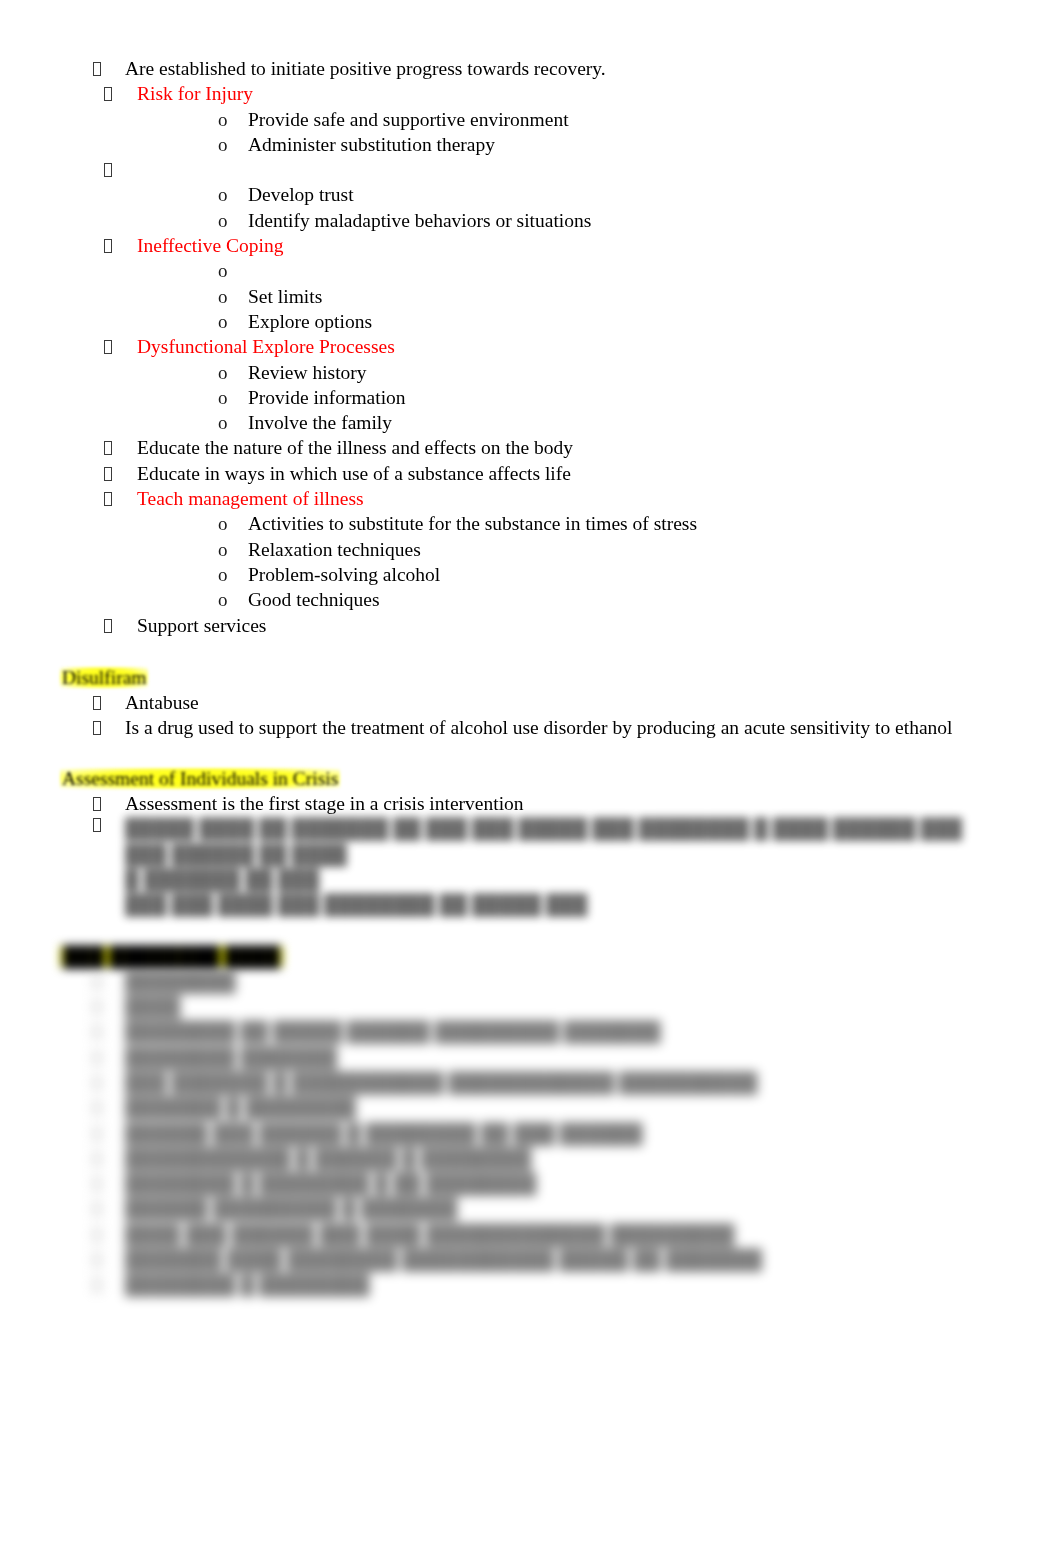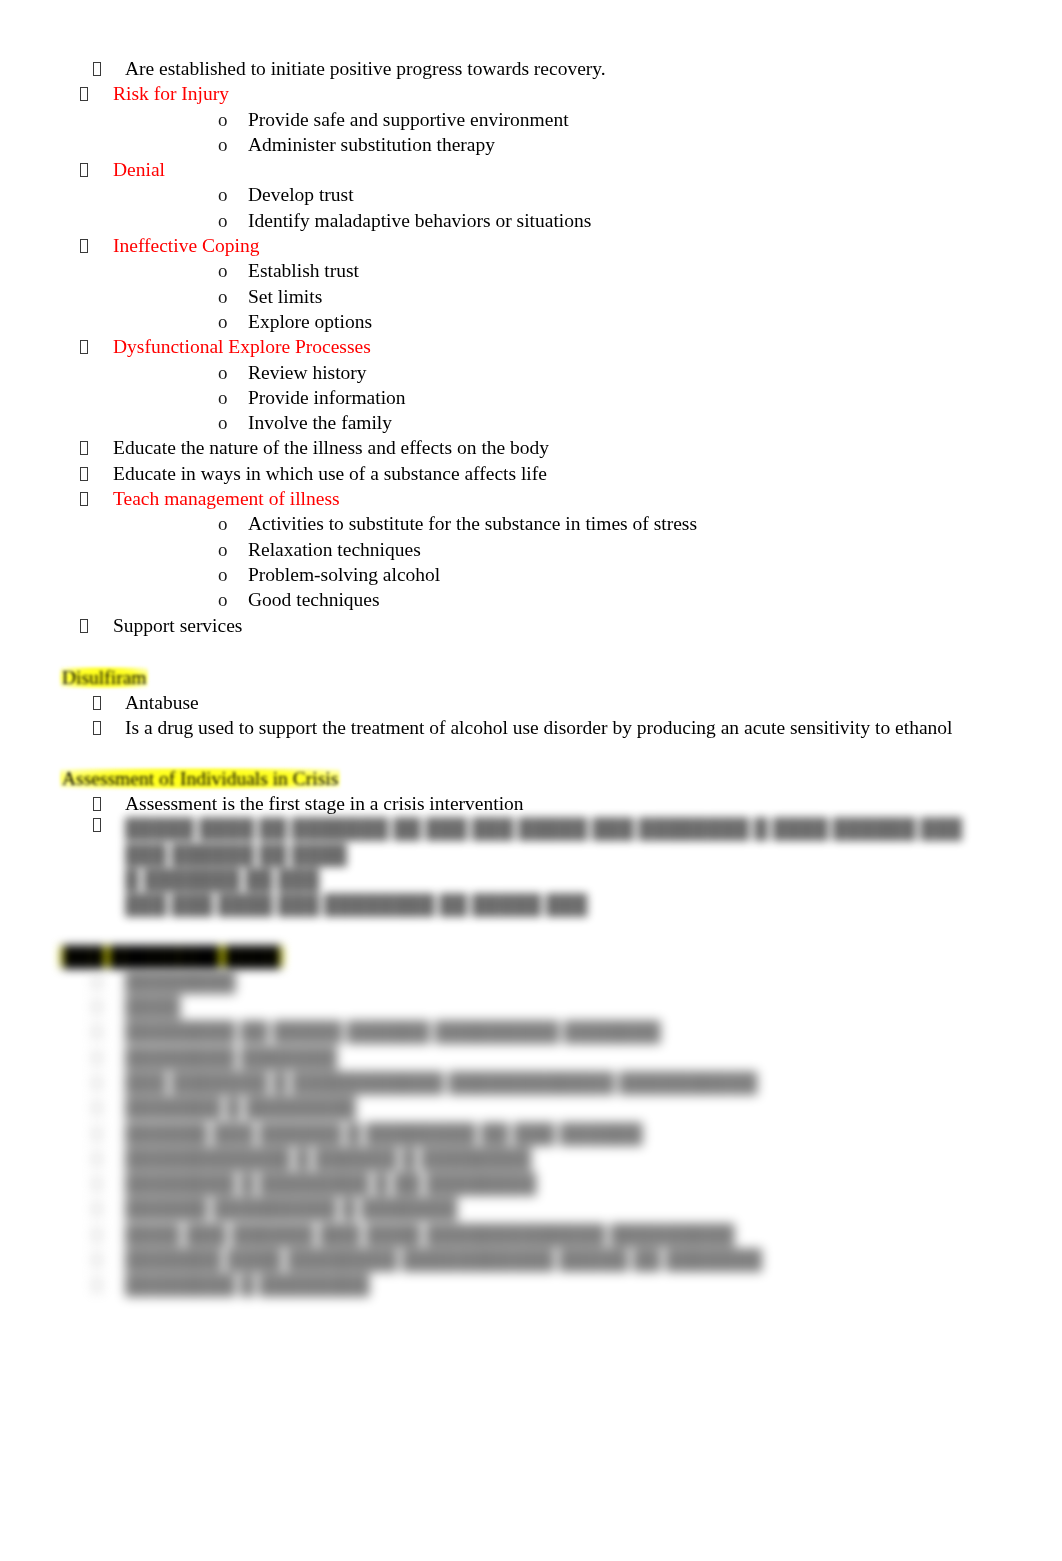--- a/index.html
+++ b/index.html
@@ -58,21 +58,21 @@
     border: 1.6px solid #3a3a3a;
     box-sizing: border-box;
     vertical-align: -2px;
     background: #ffffff;
   }
 
   
   .lvl1 { padding-left: 93px; align-items: flex-end; }
   .lvl1 .marker { width: 32px; }
 
-  .lvl2 { padding-left: 80px; align-items: center; }
+  .lvl2 { padding-left: 104px; align-items: center; }
   .lvl2 .marker { width: 33px; }
 
   .lvl3 { padding-left: 218px; }
   .lvl3 .marker { width: 30px; font-family: "Liberation Serif", serif; font-size: 19px; }
 
   .red  { color: #ff0000; }
 
   
   .heading {
     font-size: 19.5px;
@@ -148,38 +148,36 @@
       <span class="marker">o</span>
       <span class="txt">Provide safe and supportive environment</span>
     </div>
     <div class="row lvl3">
       <span class="marker">o</span>
       <span class="txt">Administer substitution therapy</span>
     </div>
 
     <div class="row lvl2">
       <span class="marker"><span class="tofu"></span></span>
-      <span class="txt red">Denial</span>
     </div>
     <div class="row lvl3">
       <span class="marker">o</span>
       <span class="txt">Develop trust</span>
     </div>
     <div class="row lvl3">
       <span class="marker">o</span>
       <span class="txt">Identify maladaptive behaviors or situations</span>
     </div>
 
     <div class="row lvl2">
       <span class="marker"><span class="tofu"></span></span>
       <span class="txt red">Ineffective Coping</span>
     </div>
     <div class="row lvl3">
       <span class="marker">o</span>
-      <span class="txt">Establish trust</span>
     </div>
     <div class="row lvl3">
       <span class="marker">o</span>
       <span class="txt">Set limits</span>
     </div>
     <div class="row lvl3">
       <span class="marker">o</span>
       <span class="txt">Explore options</span>
     </div>
 

